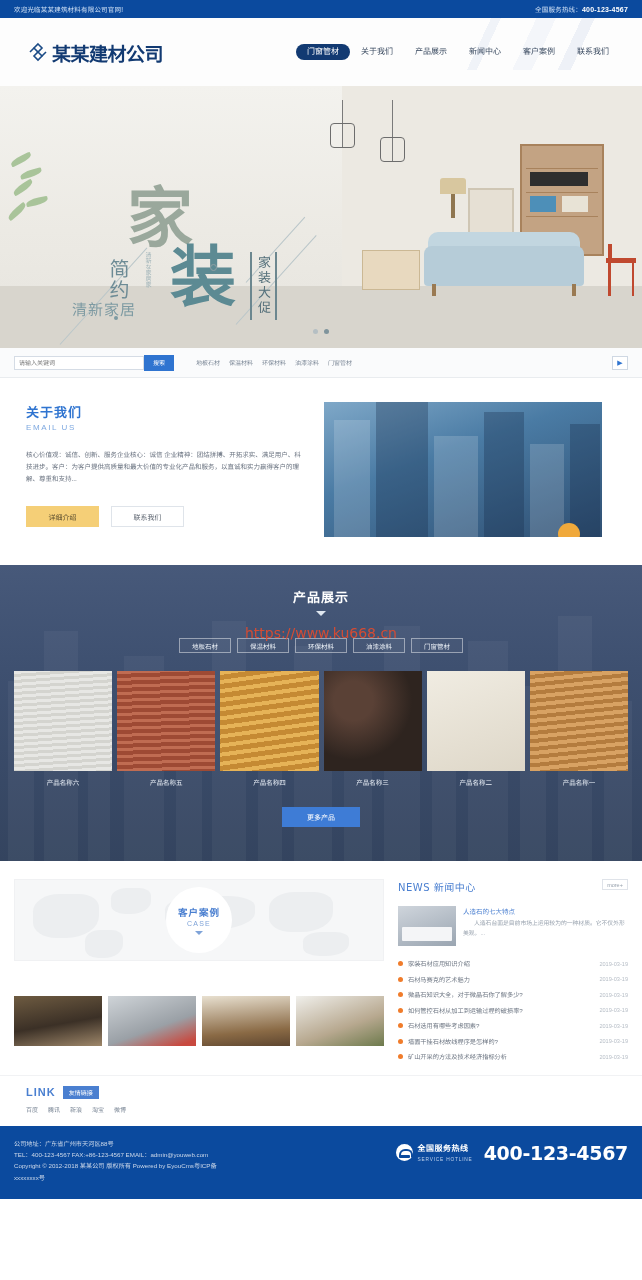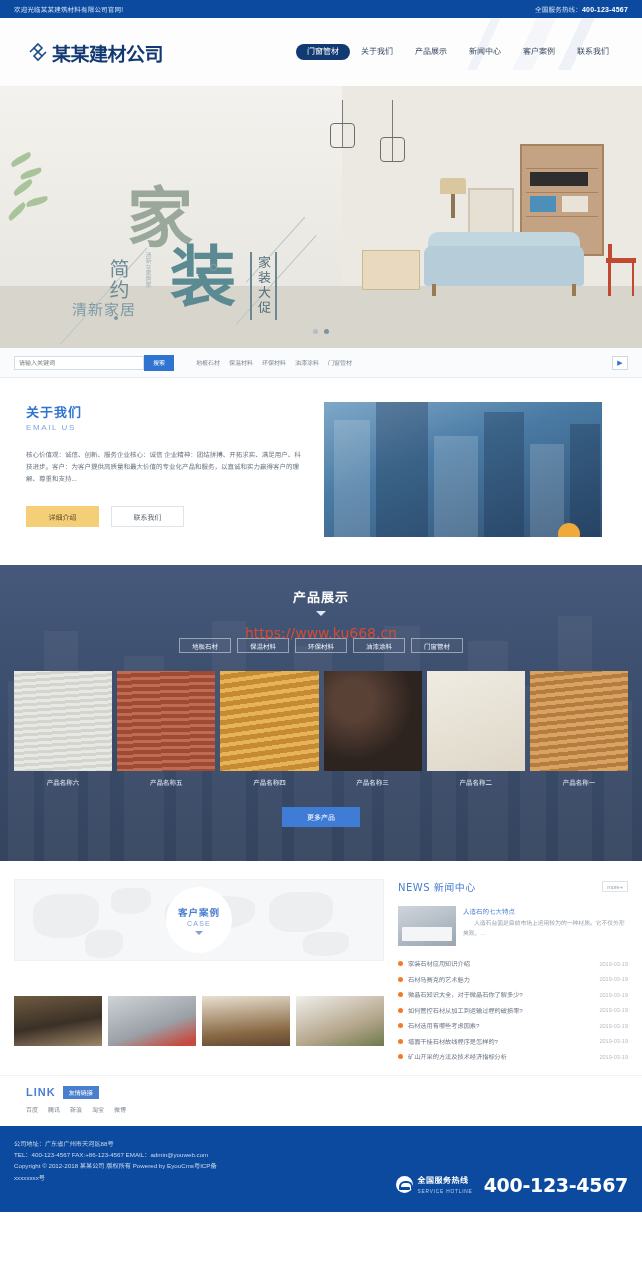--- a/index.html
+++ b/index.html
@@ -161,21 +161,21 @@
                 display:flex; flex-direction:column; align-items:center; justify-content:center; }
   .case-cn { font-size:9.5px; color:#4a7fd0; font-weight:bold; letter-spacing:1px;
              font-family:"DejaVu Sans","Liberation Sans",sans-serif;}
   .case-en { font-size:7px; color:#7fa3d8; letter-spacing:1.2px; margin-top:1px; }
   .case-tri { width:0;height:0;border-left:4px solid transparent;border-right:4px solid transparent;
               border-top:4px solid #7fa3d8; margin-top:4px; }
   .case-thumbs { display:flex; gap:6px; margin-top:35px; }
   .case-thumb { flex:1; height:50px; background:#b9a98e; }
 
   .news { flex:1; }
-  .news-head { display:flex; align-items:center; justify-content:space-between; }
+  .news-head { display:flex; align-items:flex-start; justify-content:space-between; }
   .news-title { font-size:10px; color:#4a7fd0; letter-spacing:.5px;
                 font-family:"DejaVu Sans","Liberation Sans",sans-serif;}
   .news-more { width:26px; height:11px; border:1px solid #dfe3e9; font-size:5.5px; color:#98a2ae;
                display:flex; align-items:center; justify-content:center; }
   .news-top { display:flex; gap:7px; margin-top:12px; }
   .news-thumb { width:58px; height:40px; background:#d8dde3; position:relative; overflow:hidden; }
   .news-thumb .ct { position:absolute; left:4px; bottom:5px; right:4px; height:14px;
                     background:#f4f5f7; border-radius:1px; }
   .news-thumb .bg { position:absolute; inset:0; background:linear-gradient(160deg,#cfd5dc,#9aa5b1); }
   .nt-title { font-size:6.5px; color:#4a7fd0; }
@@ -191,21 +191,21 @@
   .link-head { display:flex; align-items:center; gap:7px; }
   .link-en { font-size:11px; color:#4a7fd0; font-weight:bold; letter-spacing:1px; }
   .link-tag { background:#4a7fd0; color:#fff; font-size:6px; padding:2px 6px; }
   .link-items { margin-top:6px; display:flex; gap:10px; }
   .link-items a { font-size:6px; color:#7b8796; text-decoration:none; }
 
   
   .footer { background:#0b4a9e; color:#cdd9ea; padding:12px 14px 16px; position:relative; overflow:hidden;
             display:flex; align-items:flex-start; }
   .foot-l { width:330px; font-size:6.2px; line-height:1.85; }
-  .foot-r { margin-left:auto; position:relative; padding-top:4px;margin-top:32px; }
+  .foot-r { margin-left:auto; position:relative; padding-top:4px; }
   .hotline { display:flex; align-items:center; gap:5px; }
   .ph-ico { width:17px; height:17px; border-radius:50%; background:#fff; position:relative; }
   .ph-ico:before{ content:""; position:absolute; left:3.5px; top:5px; width:10px; height:6px;
                   border:2px solid #0b4a9e; border-bottom:none; border-radius:6px 6px 0 0; }
   .ph-ico:after{ content:""; position:absolute; left:3px; top:11px; width:11px; height:2.5px;
                  background:#0b4a9e; border-radius:1px; }
   .hl-cn { font-size:8px; color:#fff; font-weight:bold; letter-spacing:.5px; }
   .hl-en { font-size:4.8px; color:#bdd0ea; letter-spacing:.8px; }
   .hl-num { font-size:19px; color:#fff; font-weight:bold; margin-left:6px; letter-spacing:-.3px;
             font-family:"DejaVu Sans","Liberation Sans",sans-serif;}

